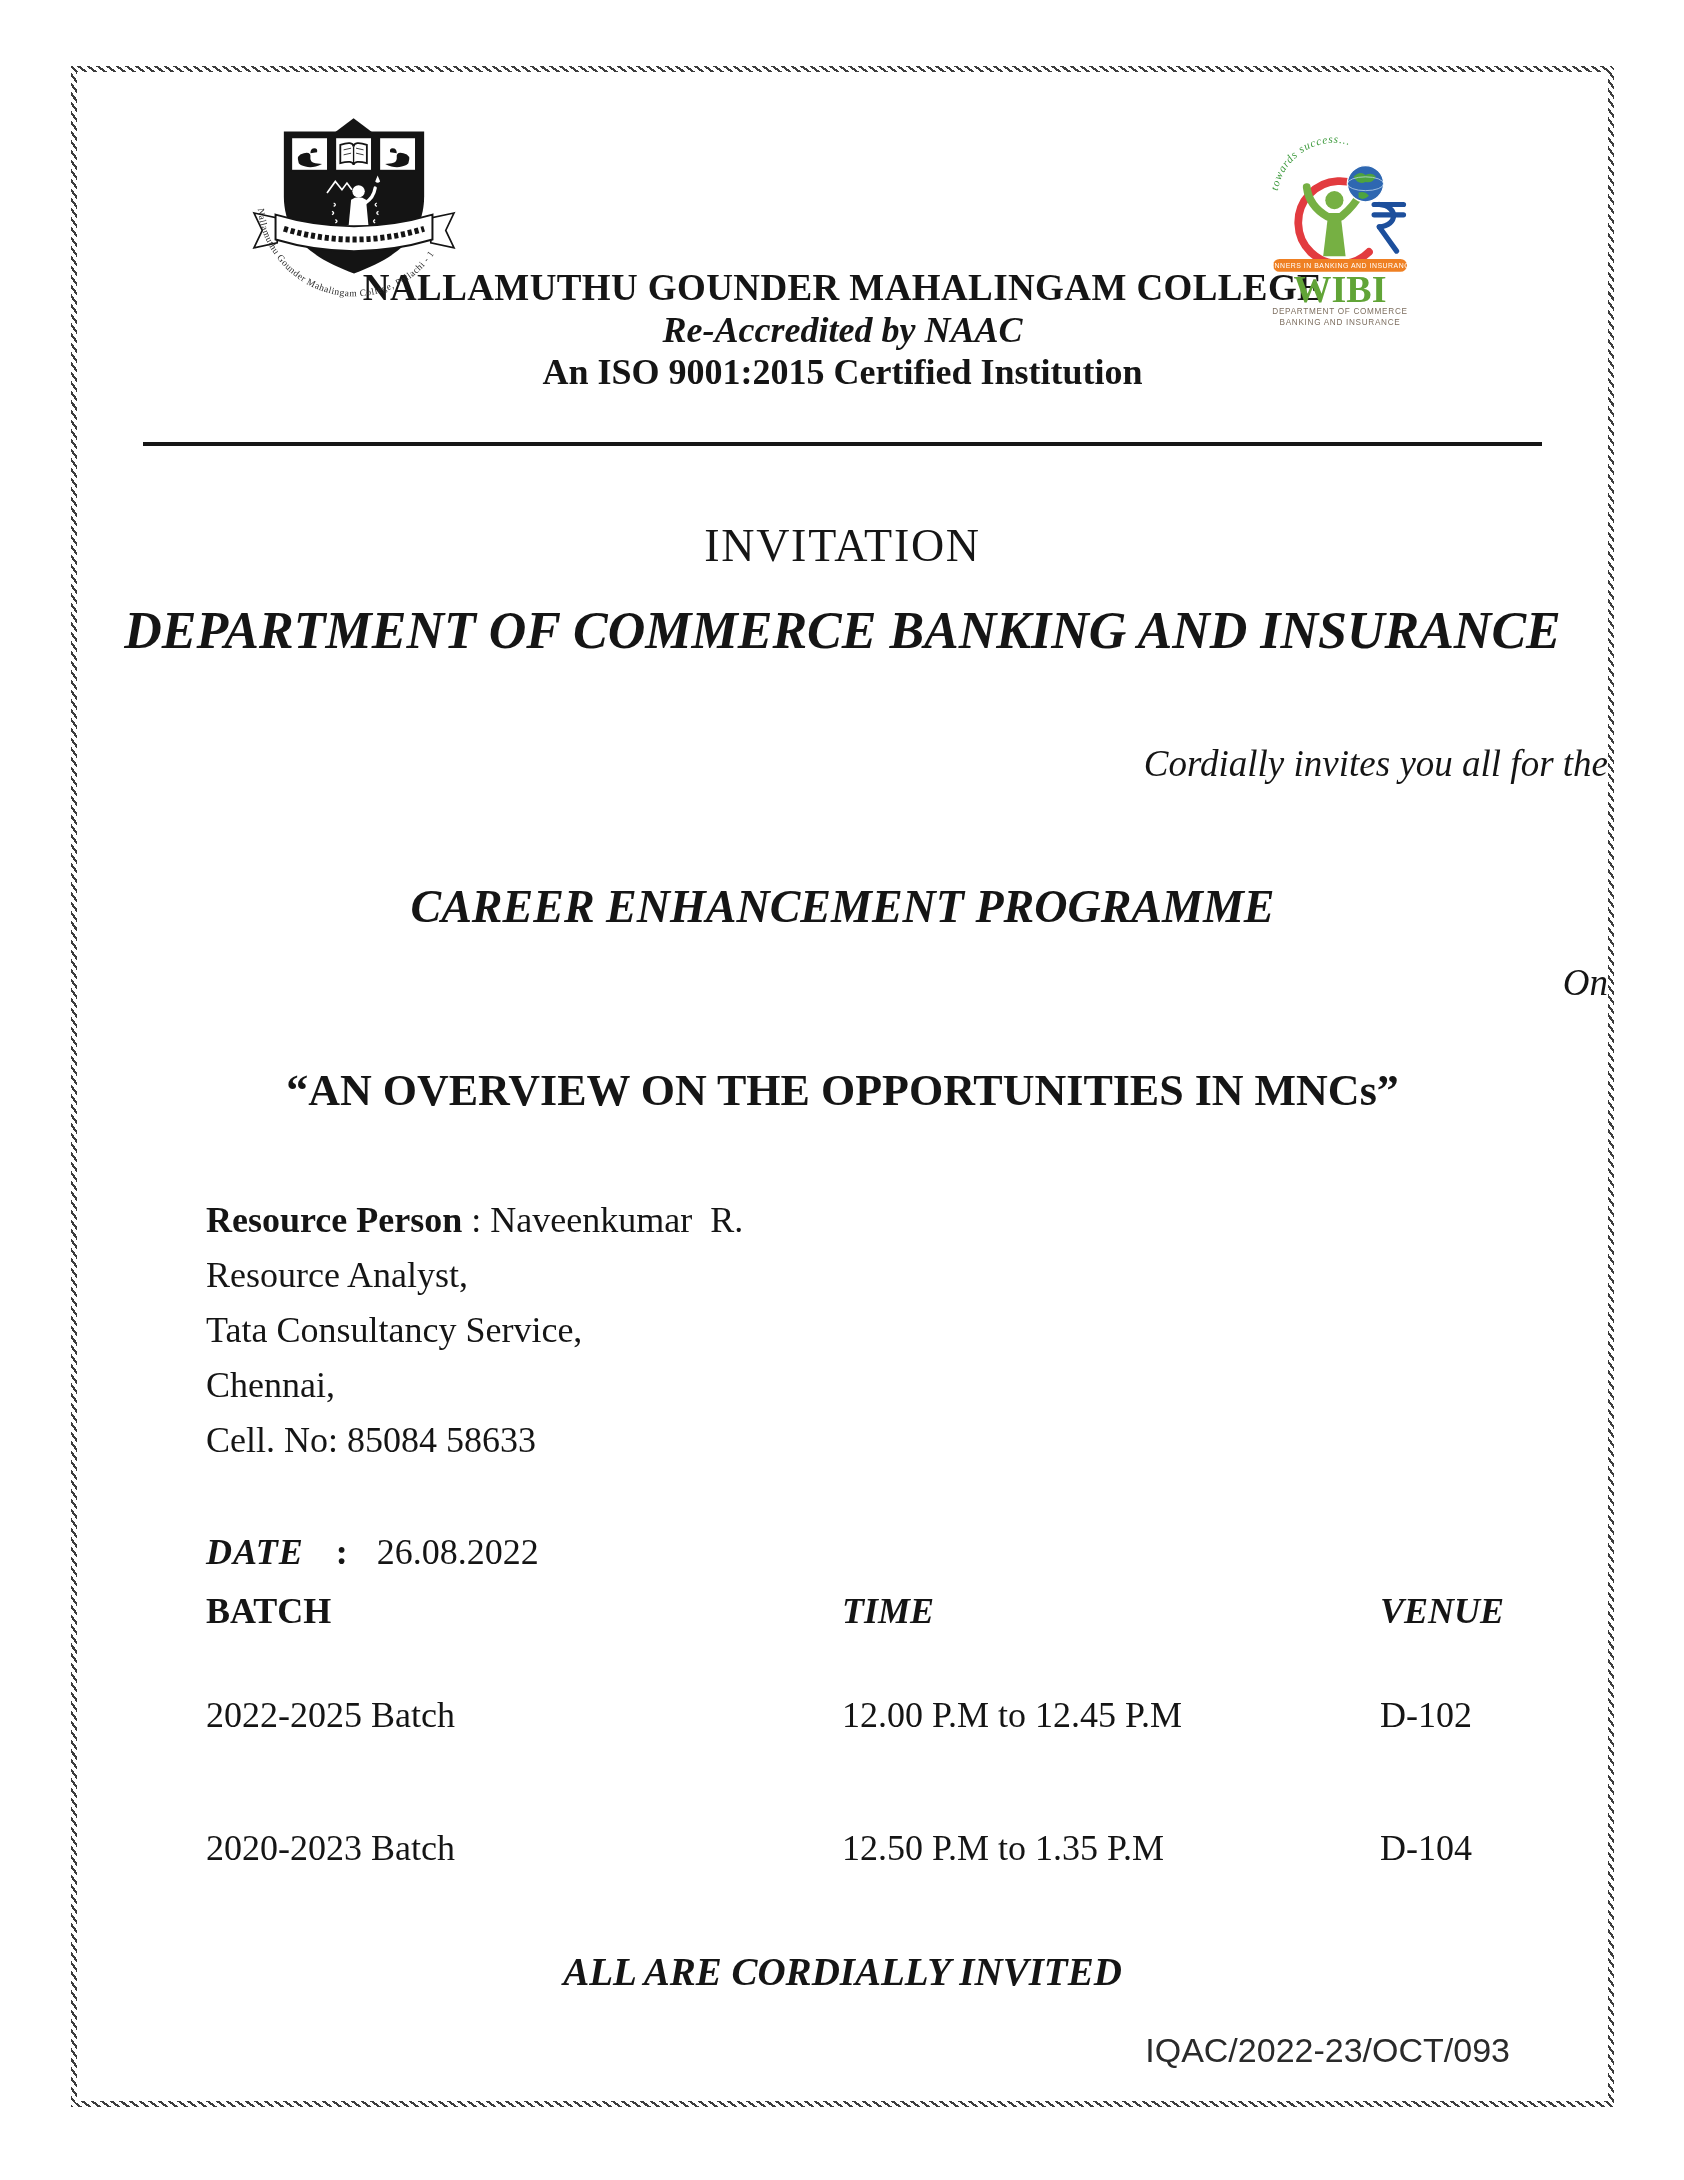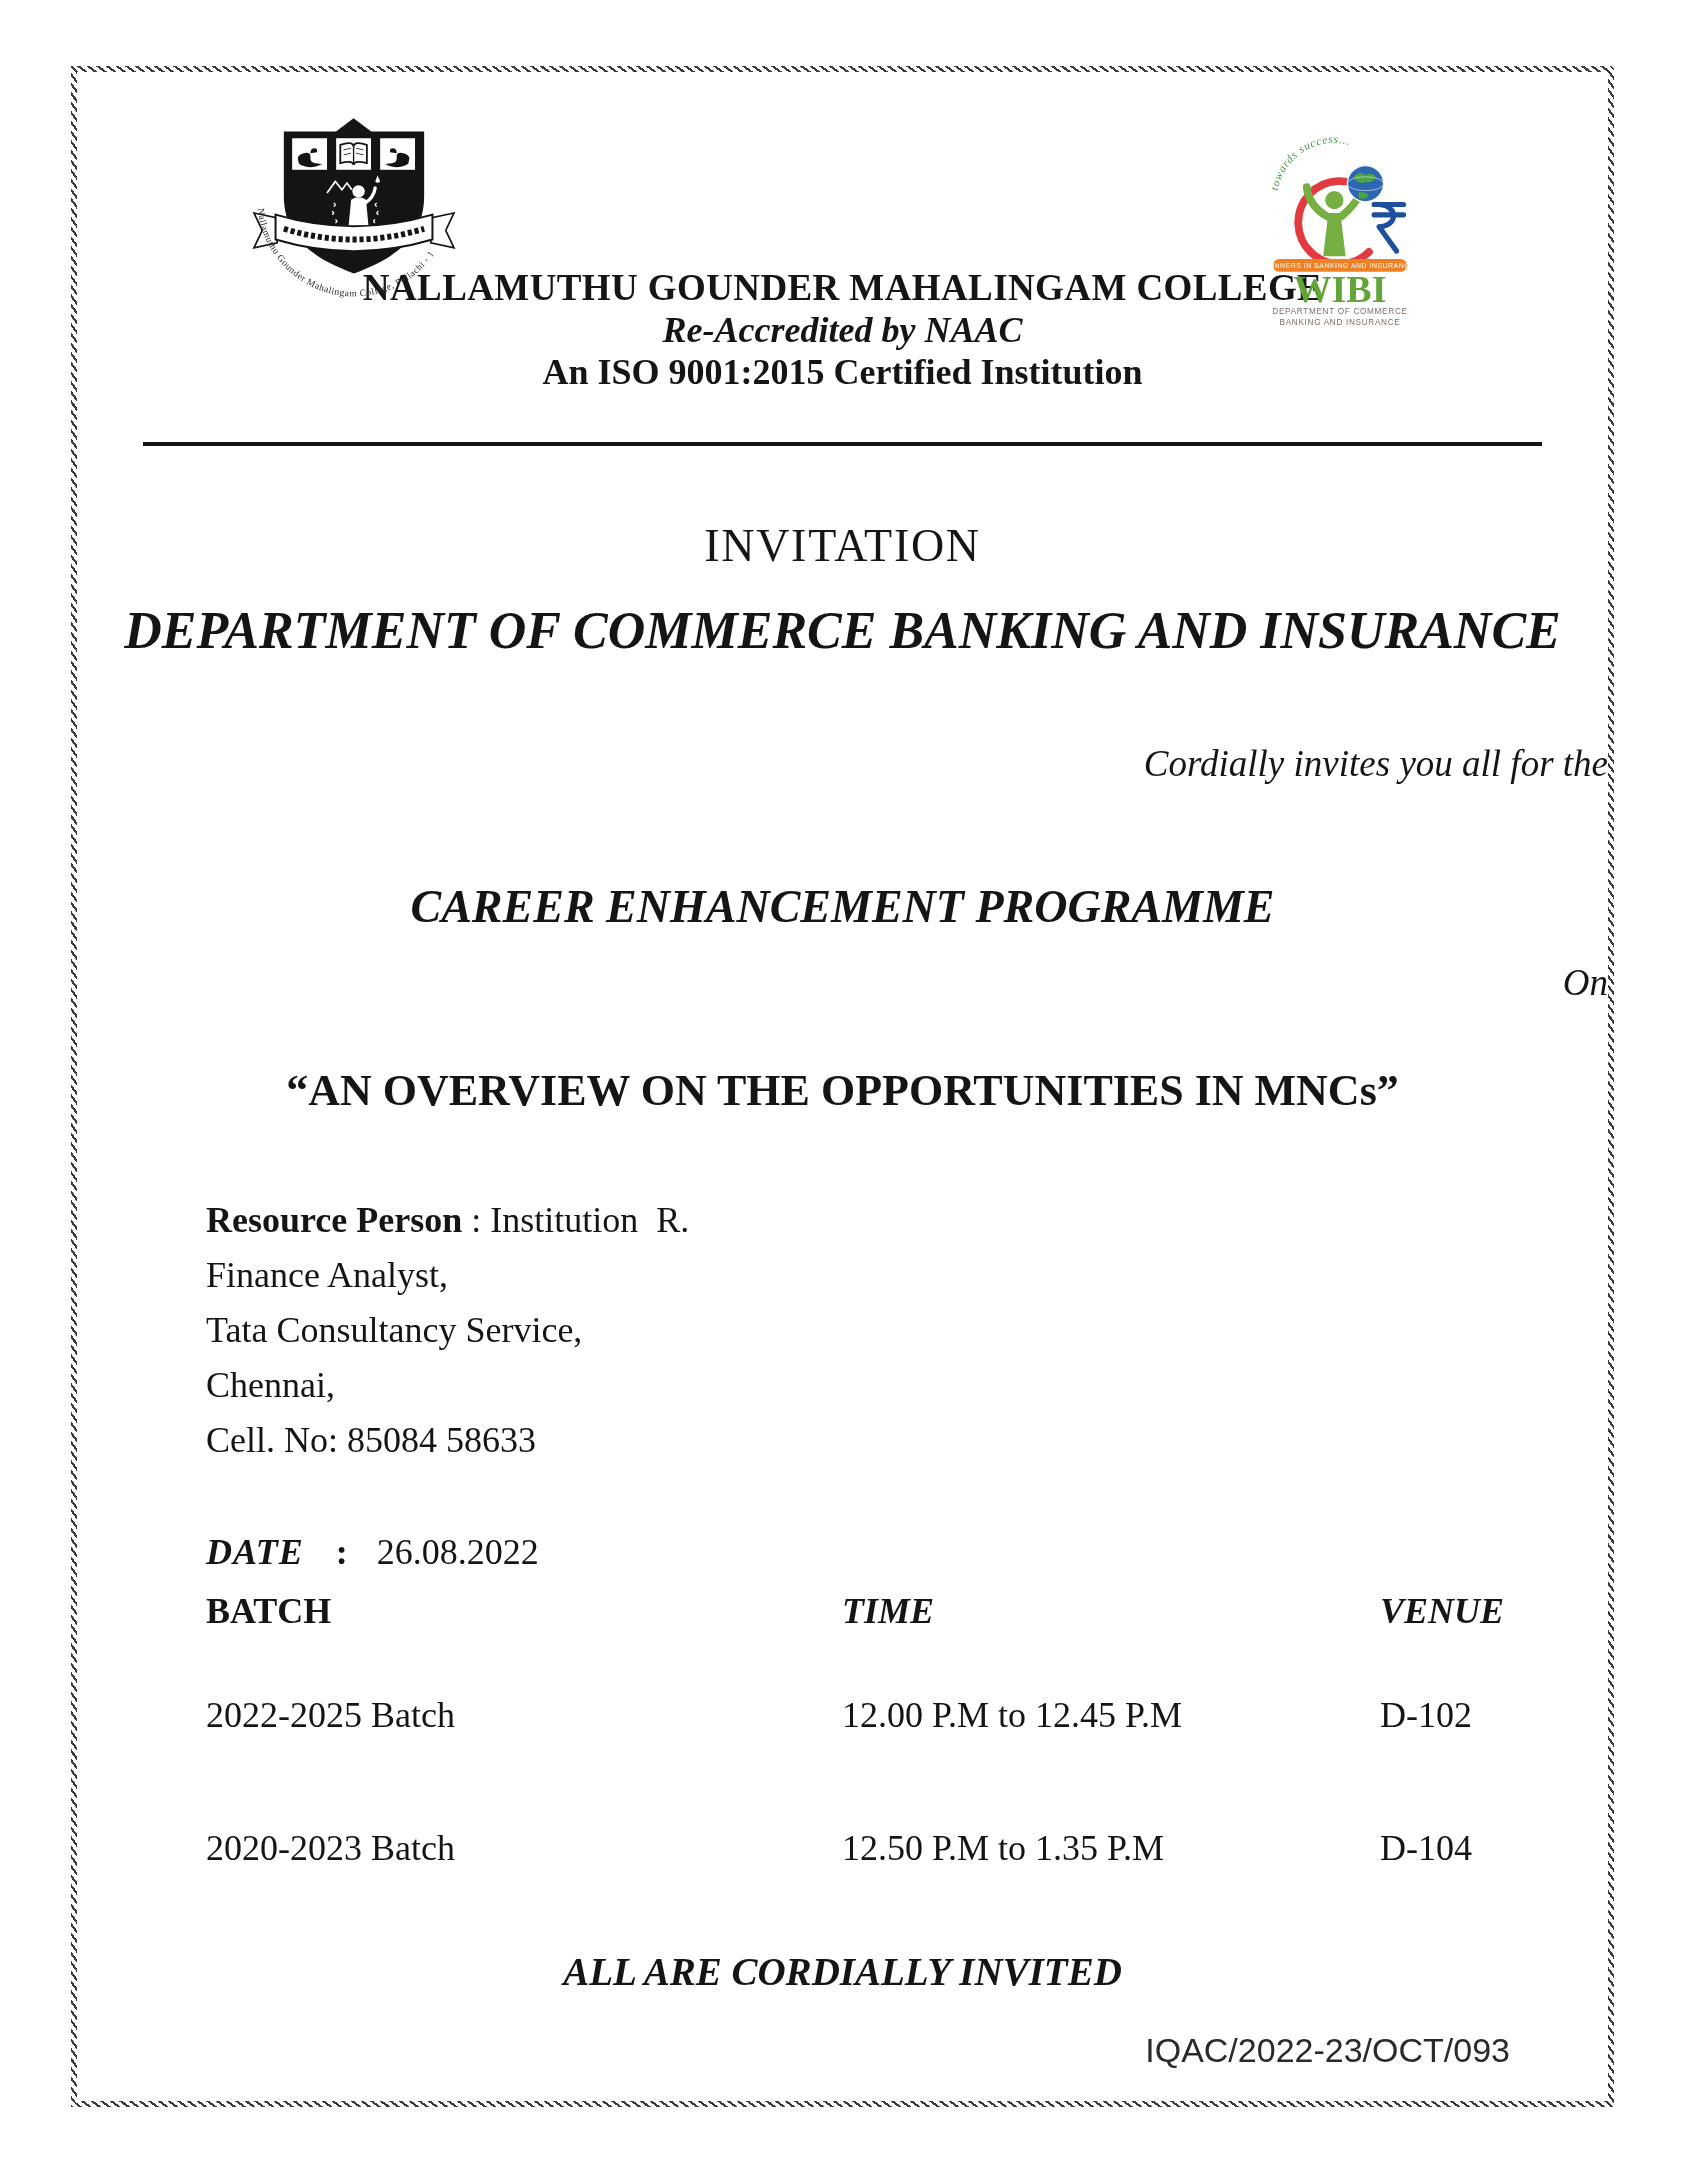--- a/index.html
+++ b/index.html
@@ -151,22 +151,22 @@
       <hr class="rule">
 
       <div class="invitation-title">INVITATION</div>
       <div class="dept-line">DEPARTMENT OF COMMERCE BANKING AND INSURANCE</div>
       <div class="cordial">Cordially invites you all for the</div>
       <div class="programme">CAREER ENHANCEMENT PROGRAMME</div>
       <div class="on-word">On</div>
       <div class="topic">“AN OVERVIEW ON THE OPPORTUNITIES IN MNCs”</div>
 
       <div class="resource">
-        <div><span class="bold">Resource Person</span><span class="pre"> : </span><span class="pre">Institution  R.</span></div>
-        <div>Finance Analyst,</div>
+        <div><span class="bold">Resource Person</span><span class="pre"> : </span><span class="pre">Naveenkumar  R.</span></div>
+        <div>Resource Analyst,</div>
         <div>Tata Consultancy Service,</div>
         <div>Chennai,</div>
         <div>Cell. No: 85084 58633</div>
       </div>
 
       <div class="date-line">
         <span class="date-label">DATE</span><span class="date-sep">:</span><span class="date-value">26.08.2022</span>
       </div>
 
       <div class="sched">

